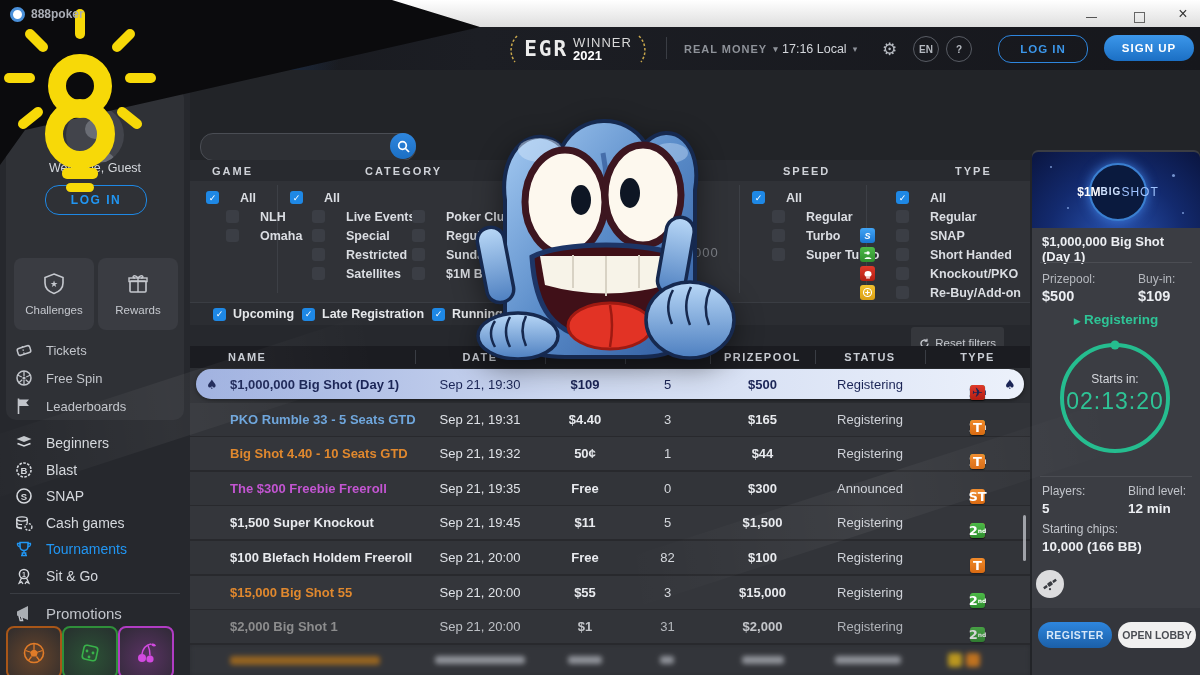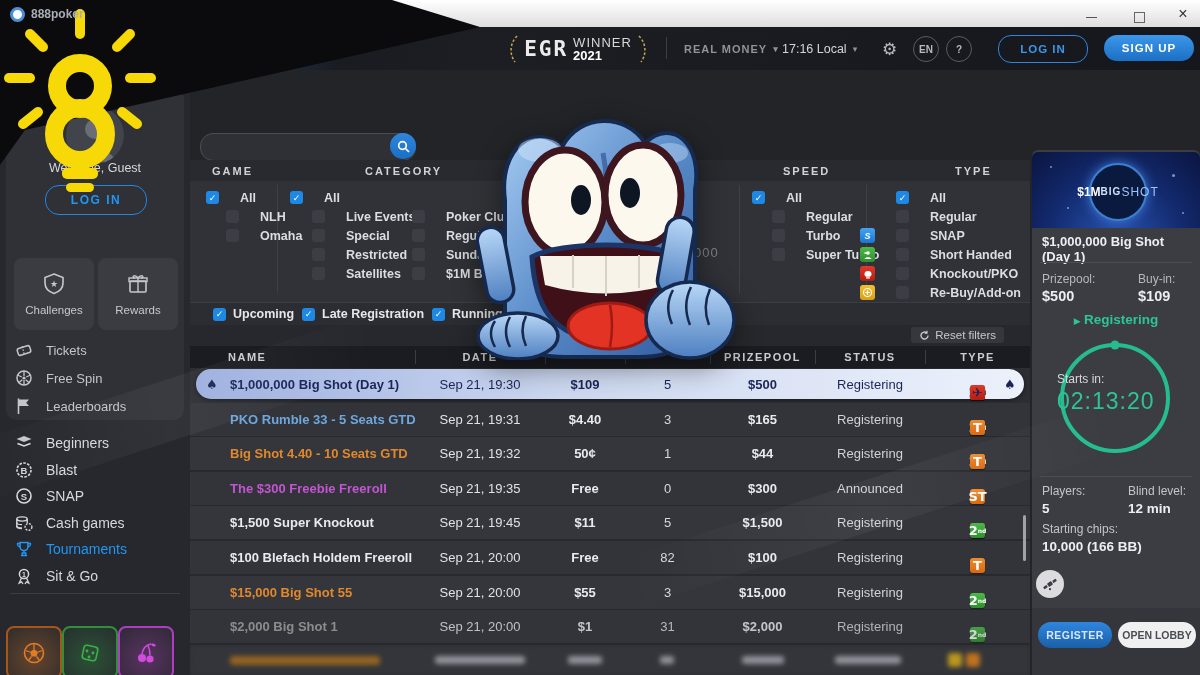--- a/index.html
+++ b/index.html
@@ -81,21 +81,21 @@
   .cb{width:13px;height:13px;border-radius:3px;background:#3b3e45;display:inline-flex;align-items:center;justify-content:center;flex:none;cursor:pointer;}
   .cb.on{background:#1e88e5;}
   .cb.on::after{content:"✓";color:#fff;font-size:9px;font-weight:bold;font-family:"DejaVu Sans",sans-serif;}
   .f-col{position:absolute;display:flex;flex-direction:column;}
   .f-row{display:flex;align-items:center;gap:21px;height:19px;font-size:12.5px;font-weight:bold;color:#dadde2;cursor:pointer;}
   .f-row .islot{width:15px;height:15px;flex:none;display:flex;align-items:center;justify-content:center;}
   .ticon{width:15px;height:15px;border-radius:3px;color:#fff;font-size:9px;font-weight:bold;display:flex;align-items:center;justify-content:center;}
   .statesrow{left:190px;top:302px;width:840px;height:22px;background:#2b2d32;border-top:1px solid #3a3d43;}
   .state-item{position:absolute;top:4px;display:flex;align-items:center;gap:7px;font-size:12.5px;font-weight:bold;color:#e5e7ea;cursor:pointer;}
   .resetrow{left:190px;top:325px;width:840px;height:21px;background:#26282d;}
-  .reset-btn{position:absolute;right:26px;top:2px;height:16px;padding:0 8px;border-radius:3px;background:#35373c;
+  .reset-btn{position:absolute;right:26px;top:2px;height:16px;padding:8px 8px;border-radius:3px;background:#35373c;
     display:flex;align-items:center;gap:5px;color:#c5c8ce;font-size:11.5px;cursor:pointer;}
   .buyin-frag{left:694px;top:245px;color:#7d8087;font-size:13px;letter-spacing:1px;}
 
   
   .thead{left:190px;top:346px;width:840px;height:22px;background:#1b1c21;}
   .thead span{position:absolute;top:5px;font-size:11px;font-weight:bold;letter-spacing:1.5px;color:#c9cdd4;}
   .thead i{position:absolute;top:4px;width:1px;height:14px;background:#3a3d44;}
   .rows{left:190px;top:368px;width:840px;height:307px;background:#2c2e33;overflow:hidden;}
   .trow{position:absolute;left:0;width:840px;height:33px;background:#34363b;border-bottom:2px solid #28292d;cursor:pointer;}
   .trow.alt{background:#323439;}
@@ -137,21 +137,21 @@
   .rb-logo b{color:#fff;font-size:12px;}
   .rb-logo em{color:#cfe2ff;font-style:normal;font-size:10px;letter-spacing:1px;font-weight:bold;}
   .rb-logo u{color:#9fc3ff;text-decoration:none;font-size:12px;letter-spacing:1px;}
   .rtitle{left:1042px;top:234px;width:150px;color:#eceef2;font-size:13px;font-weight:bold;}
   .rdiv{left:1040px;width:152px;height:1px;background:#4b4d53;}
   .rlabel{color:#b5b8be;font-size:12px;}
   .rvalue{color:#eceef2;font-size:14.5px;font-weight:bold;}
   .rstatus{left:1032px;top:312px;width:168px;text-align:center;color:#2ec496;font-size:13.5px;font-weight:bold;}
   .rstatus .tri{font-size:9px;font-family:"DejaVu Sans",sans-serif;}
   .ring-wrap{left:1057px;top:340px;width:116px;height:116px;}
-  .ring-txt{position:absolute;width:116px;}
+  .ring-txt{position:absolute;width:116px;text-align:center;}
   .starts{top:32px;color:#d5d8dd;font-size:12px;}
   .countdown{top:48px;color:#2ec496;font-size:23px;letter-spacing:1px;}
   .stat-label{color:#c2c5cb;font-size:12px;}
   .stat-value{color:#eceef2;font-size:13.5px;font-weight:bold;}
   .sat-circle{left:1036px;top:570px;width:28px;height:28px;border-radius:50%;background:#dcdcde;display:flex;align-items:center;justify-content:center;}
   .rfooter{left:1032px;top:608px;width:168px;height:67px;background:#34363c;}
   .btn-register{left:1038px;top:622px;width:74px;height:26px;border-radius:13px;
     background:linear-gradient(180deg,#2e86de,#1b5fa8);color:#d6e7f8;font-size:10.5px;font-weight:bold;letter-spacing:.5px;
     display:flex;align-items:center;justify-content:center;cursor:pointer;}
   .btn-lobby{left:1118px;top:622px;width:78px;height:26px;border-radius:13px;background:#f0f0f0;
@@ -332,20 +332,31 @@
           <svg width="20" height="20" viewBox="0 0 20 20">
             <circle cx="10" cy="8" r="4.6" fill="none" stroke="currentColor" stroke-width="1.5"></circle>
             <text x="10" y="10.8" font-size="7" font-weight="bold" text-anchor="middle" fill="currentColor" font-family="Liberation Sans,sans-serif">1</text>
             <path d="M7.5 12l-2.3 5 2.4-1.2 1.4 2.2 M12.5 12l2.3 5-2.4-1.2-1.4 2.2" fill="none" stroke="currentColor" stroke-width="1.3"></path>
           </svg>
         </span>
         <span>Sit &amp; Go</span>
       </div>
     </div>
   <div class="abs side-sep"></div>
+  <div class="abs side-list promos">
+    <div class="side-item">
+      <span class="ic">
+        <svg width="20" height="20" viewBox="0 0 20 20">
+            <path d="M3 8.5l11-5.5v14l-11-4.5z" fill="currentColor" opacity=".85"></path>
+            <path d="M5 13l1.2 4.5h2.4L7.5 13.6" fill="none" stroke="currentColor" stroke-width="1.4"></path>
+          </svg>
+      </span>
+      <span>Promotions</span>
+    </div>
+  </div>
   <div class="abs tile tile-ball">
     <svg width="26" height="26" viewBox="0 0 26 26">
       <circle cx="13" cy="13" r="9.5" fill="none" stroke="currentColor" stroke-width="1.6"></circle>
       <polygon points="13,9 17,12 15.5,16.5 10.5,16.5 9,12" fill="currentColor"></polygon>
       <path d="M13 9V4 M17 12l4.5-1.5 M15.5 16.5l3 4 M10.5 16.5l-3 4 M9 12L4.5 10.5" stroke="currentColor" stroke-width="1.3"></path>
     </svg>
   </div>
   <div class="abs tile tile-dice">
     <svg width="26" height="26" viewBox="0 0 26 26">
       <rect x="6" y="6" width="14" height="14" rx="3" fill="none" stroke="currentColor" stroke-width="1.6" transform="rotate(12 13 13)"></rect>

